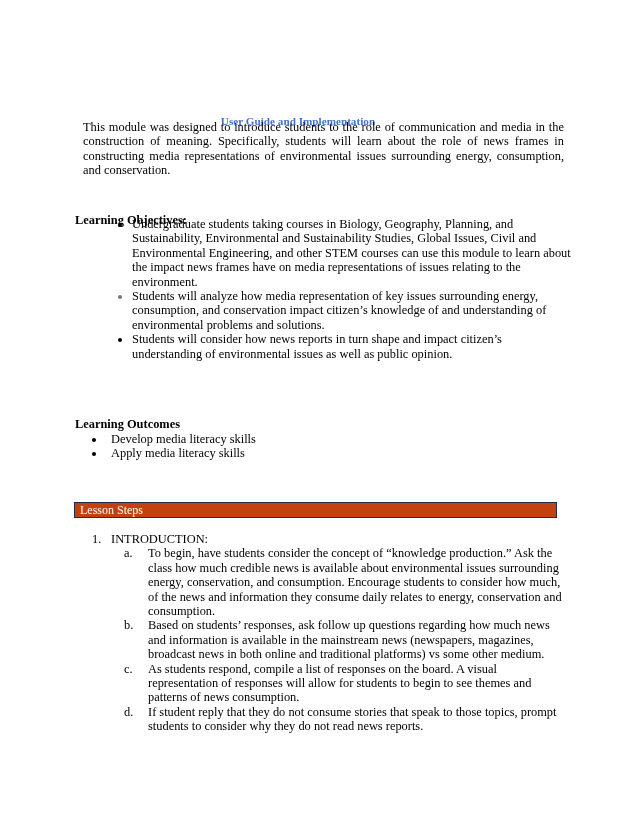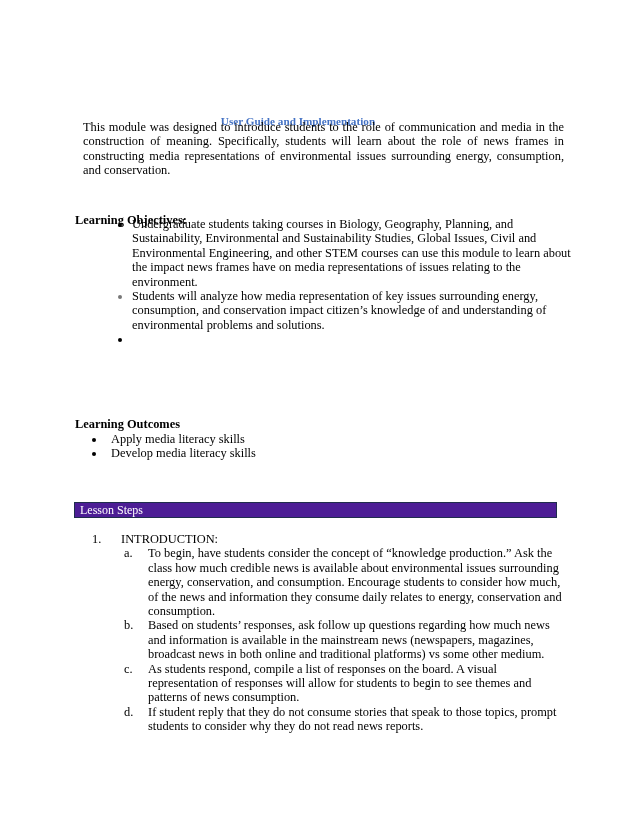--- a/index.html
+++ b/index.html
@@ -27,28 +27,28 @@
     ul.bullets li .dot {
       position: absolute; width: 4px; height: 4px; border-radius: 50%; background: #000;
     }
     ul.bullets li .dot.grey { background: #777; }
     .obj { left: 132px; width: 440px; top: 217px; }
     .obj li .dot { left: -14px; top: 6px; }
     .out { left: 111px; width: 440px; top: 432px; }
     .out li .dot { left: -19px; top: 6px; }
     .bar {
       position: absolute; left: 74px; top: 502px; width: 481px; height: 14px;
-      background: #4c1d95; border: 1px solid #1f2d4d; box-sizing: content-box;
+      background: #c2410c; border: 1px solid #1f2d4d; box-sizing: content-box;
       color: #fff; font-size: 12px; line-height: 14px; padding-left: 5px; box-sizing: border-box;
       width: 483px; height: 16px;
     }
     .steps { position: absolute; left: 92px; top: 532px; width: 470px; }
     .step-label { position: relative; }
     .step-num { position: absolute; left: 0; top: 0; }
-    .step-title { position: absolute; left: 29px; top: 0; }
+    .step-title { position: absolute; left: 19px; top: 0; }
     ol.sub { list-style: none; margin: 0; padding: 0; position: absolute; left: 56px; top: 14.4px; width: 420px; }
     ol.sub li { position: relative; }
     ol.sub li .letter { position: absolute; left: -24px; top: 0; }
   </style>
 </head>
 <body>
 
 <div class="page">
 
   <div class="title">User Guide and Implementation</div>
@@ -61,33 +61,34 @@
     <li>
       <span class="dot"></span>
       <span>Undergraduate students taking courses in Biology, Geography, Planning, and Sustainability, Environmental and Sustainability Studies, Global Issues, Civil and Environmental Engineering, and other STEM courses can use this module to learn about the impact news frames have on media representations of issues relating to the environment.</span>
     </li>
     <li>
       <span class="dot grey"></span>
       <span>Students will analyze how media representation of key issues surrounding energy, consumption, and conservation impact citizen’s knowledge of and understanding of environmental problems and solutions.</span>
     </li>
     <li>
       <span class="dot"></span>
+      <span>Students will consider how news reports in turn shape and impact citizen’s understanding of environmental issues as well as public opinion.</span>
     </li>
   </ul>
 
   <div class="heading" style="top:417px;">Learning Outcomes</div>
 
   <ul class="bullets out">
     <li>
       <span class="dot"></span>
-      <span>Apply media literacy skills</span>
+      <span>Develop media literacy skills</span>
     </li>
     <li>
       <span class="dot"></span>
-      <span>Develop media literacy skills</span>
+      <span>Apply media literacy skills</span>
     </li>
   </ul>
 
   <div class="bar">Lesson Steps</div>
 
   <div class="steps">
     <div class="step-label">
       <span class="step-num">1.</span>
       <span class="step-title">INTRODUCTION:</span>
       <ol class="sub">

